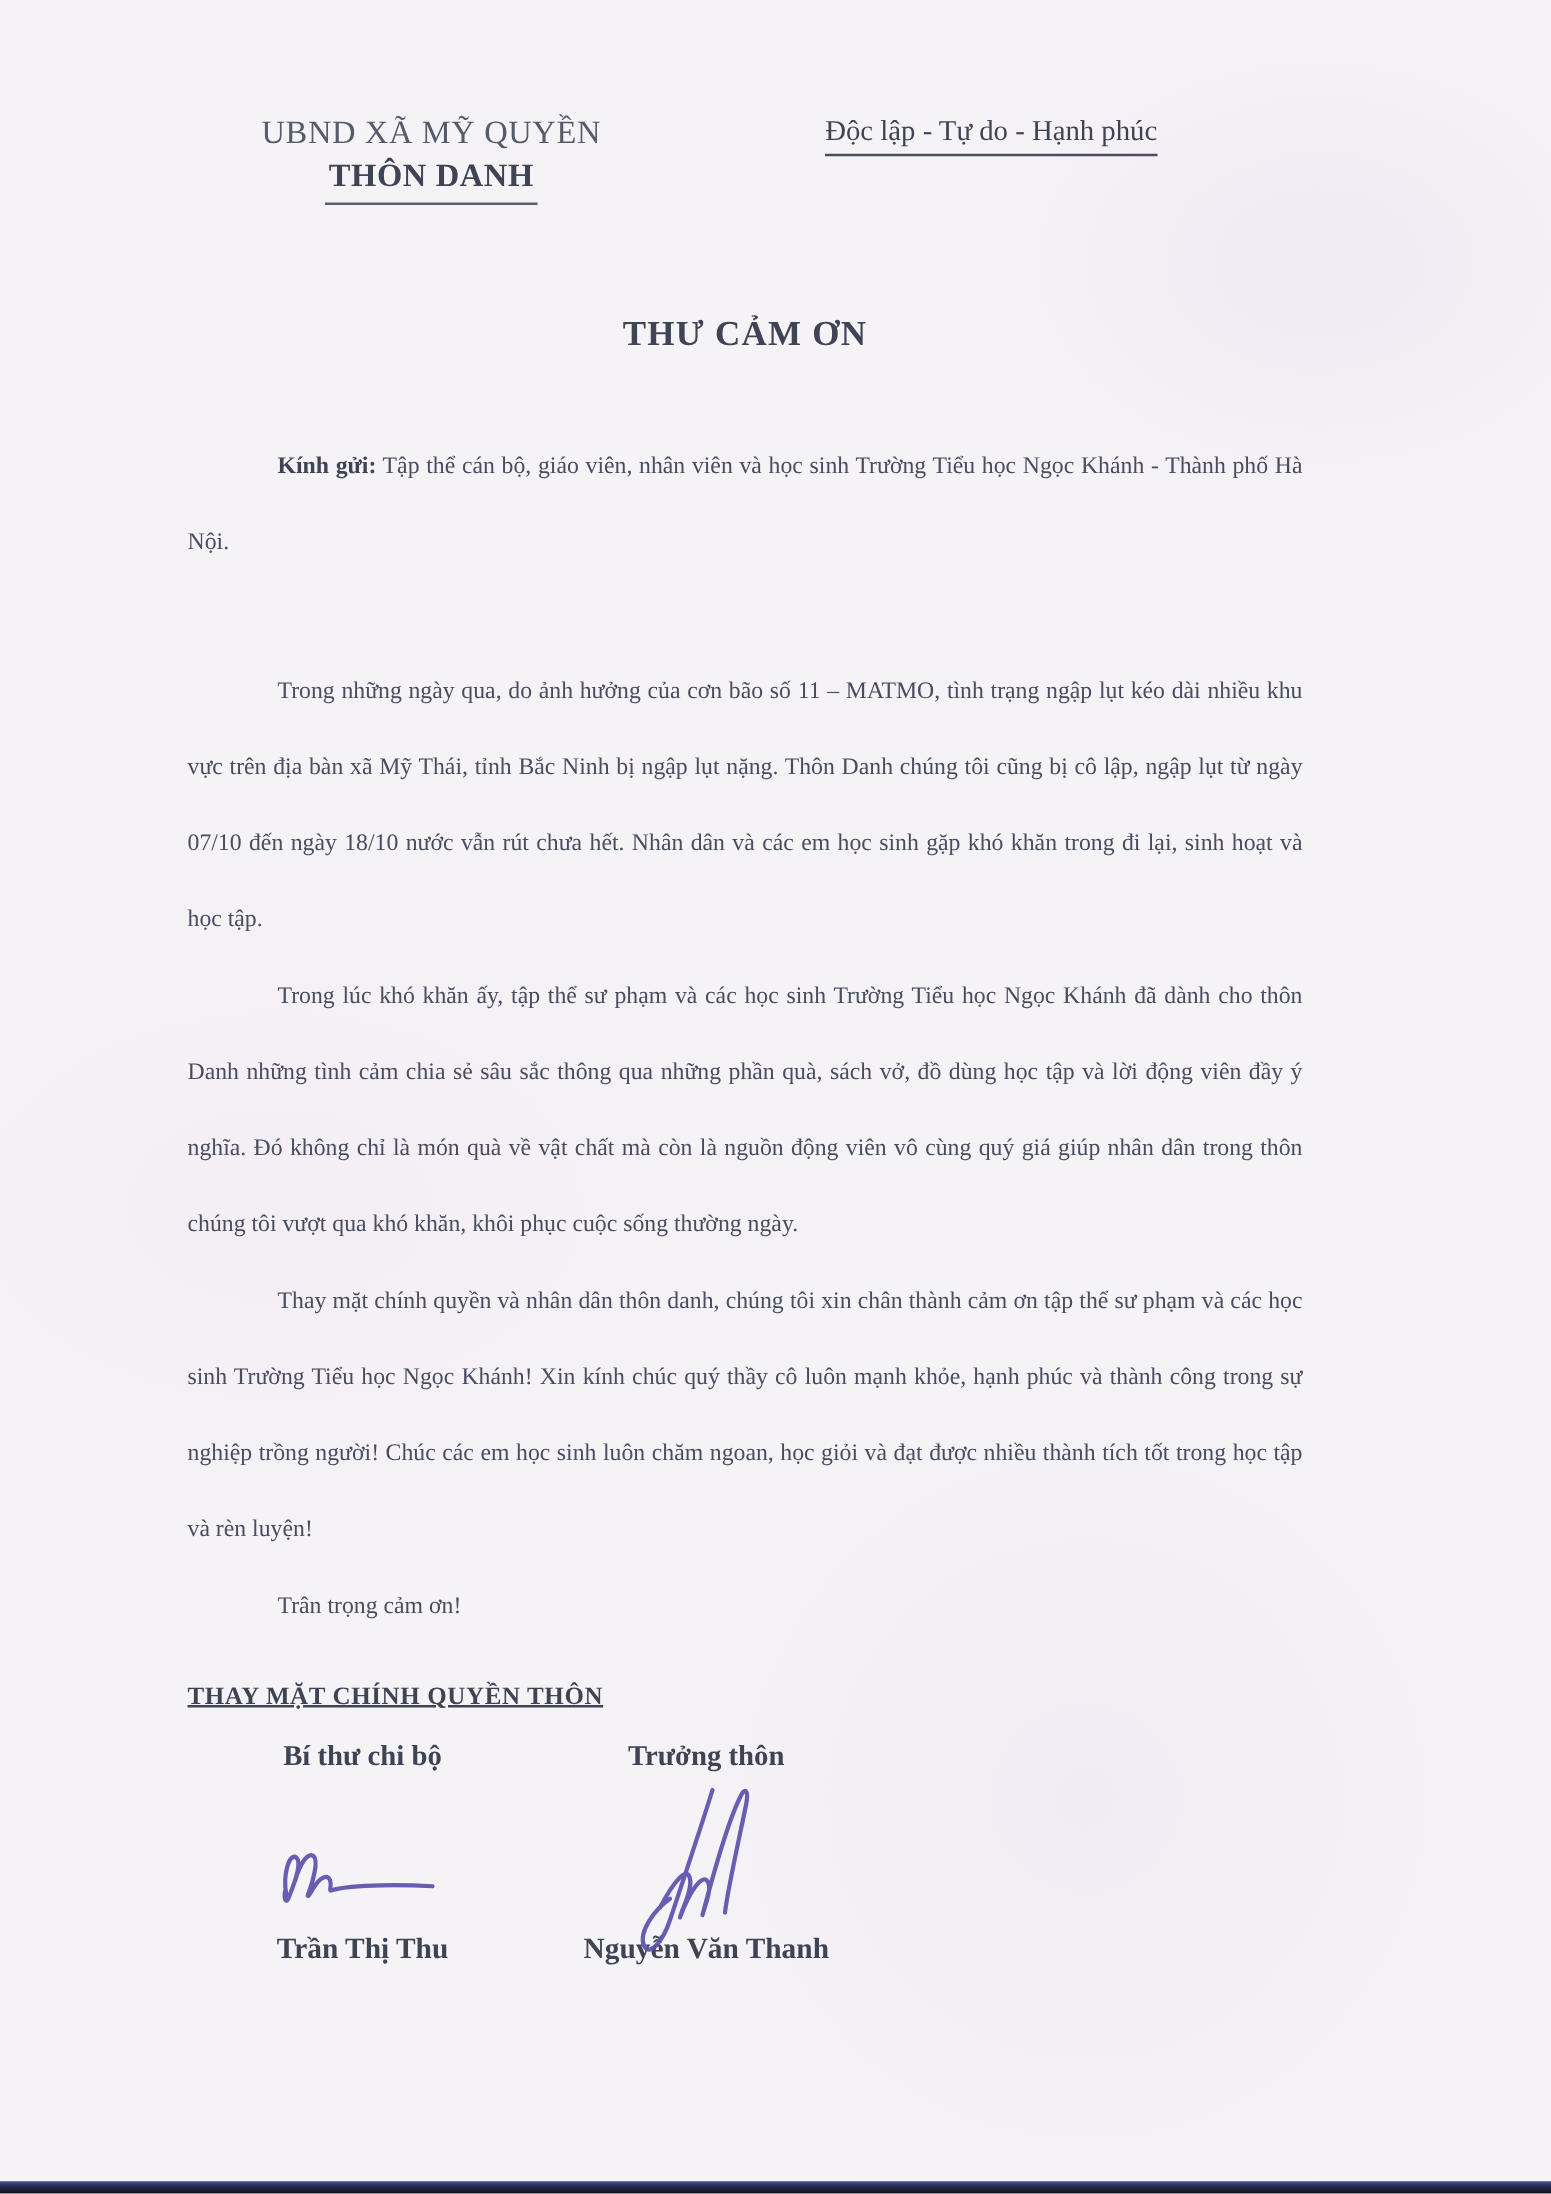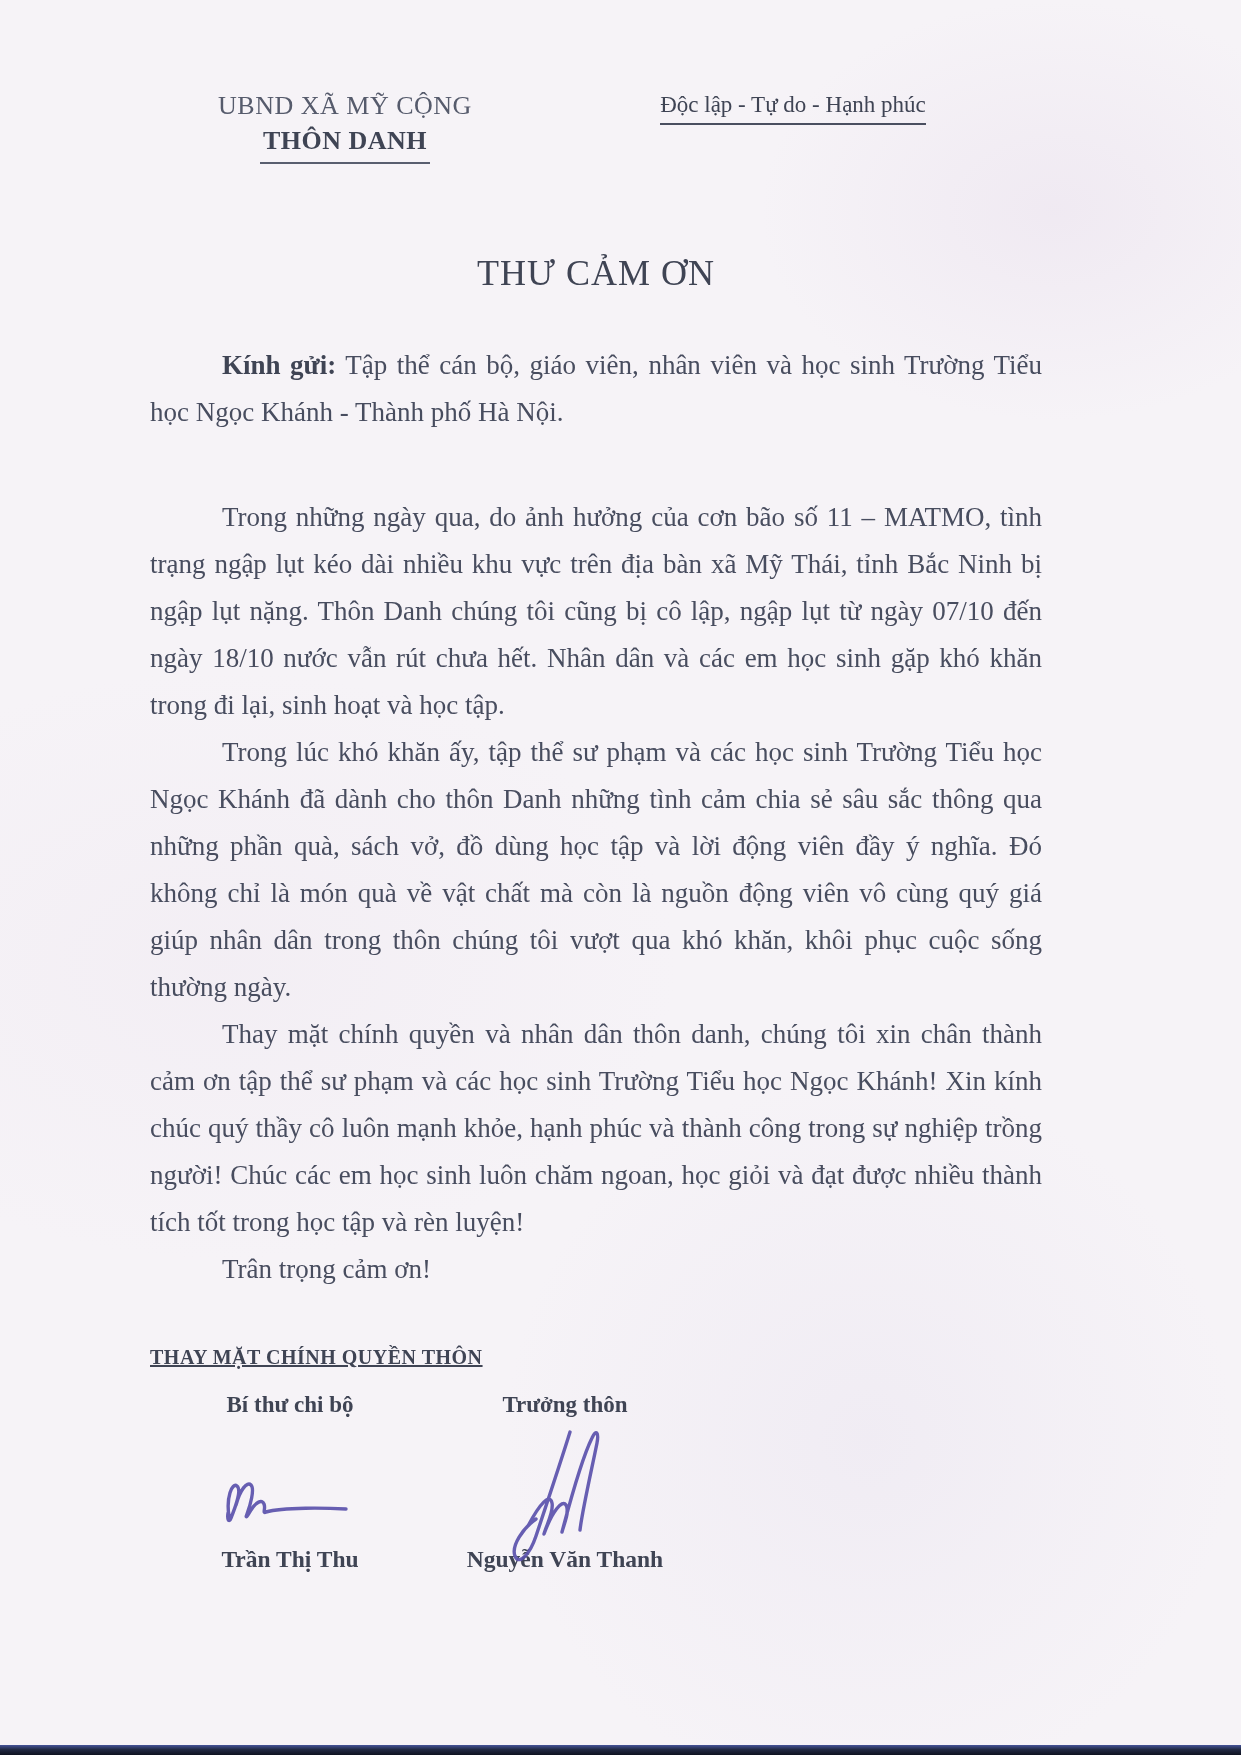--- a/index.html
+++ b/index.html
@@ -31,26 +31,26 @@
   .hdr-right .quoc-hieu{font-size:25px;font-weight:bold;color:#3f4454;letter-spacing:.2px;}
   .hdr-right .tieu-ngu{display:inline-block;font-size:23px;font-weight:normal;color:#3f4454;
     border-bottom:2.5px solid #4a4f60;padding-bottom:3px;margin-top:2px;}
   .dateline{
     position:absolute;right:196px;top:168px;
     font-style:italic;font-size:26px;color:#51566a;
   }
   
   .letter-title{
     position:absolute;left:150px;top:252px;width:892px;
-    text-align:center;font-size:36px;font-weight:normal;color:#3f4454;letter-spacing:1px;
+    text-align:center;font-size:28px;font-weight:bold;color:#3f4454;letter-spacing:1px;
   }
   
   .body-text{
     position:absolute;left:150px;top:342px;width:892px;
-    font-size:27px;line-height:47px;text-align:justify;color:#484d5f;
+    font-size:19px;line-height:61px;text-align:justify;color:#484d5f;
   }
   .body-text p{margin:0;text-indent:72px;}
   .body-text p.salutation{margin-bottom:58px;}
   .body-text .b{font-weight:bold;color:#3f4454;}
   
   .closing{
     position:absolute;left:150px;top:1346px;width:892px;
     text-align:left;font-size:20px;font-weight:bold;color:#3f4454;letter-spacing:.5px;text-decoration:underline;
   }
   
@@ -72,21 +72,21 @@
     position:absolute;left:0;bottom:0;width:100%;height:10px;
     background:linear-gradient(180deg,#46549a 0%,#222a44 45%,#0f1220 100%);
   }
 </style>
 </head>
 <body>
 
 <div class="page">
 
   <div class="hdr-left">
-    <div class="org">UBND XÃ MỸ CỘNG</div>
+    <div class="org">UBND XÃ MỸ QUYỀN</div>
     <div class="unit">THÔN DANH</div>
     <div class="rule"></div>
   </div>
 
   <div class="hdr-right">
     <div><span class="tieu-ngu">Độc lập - Tự do - Hạnh phúc</span></div>
   </div>
 
 
   <div class="letter-title">THƯ CẢM ƠN</div>

